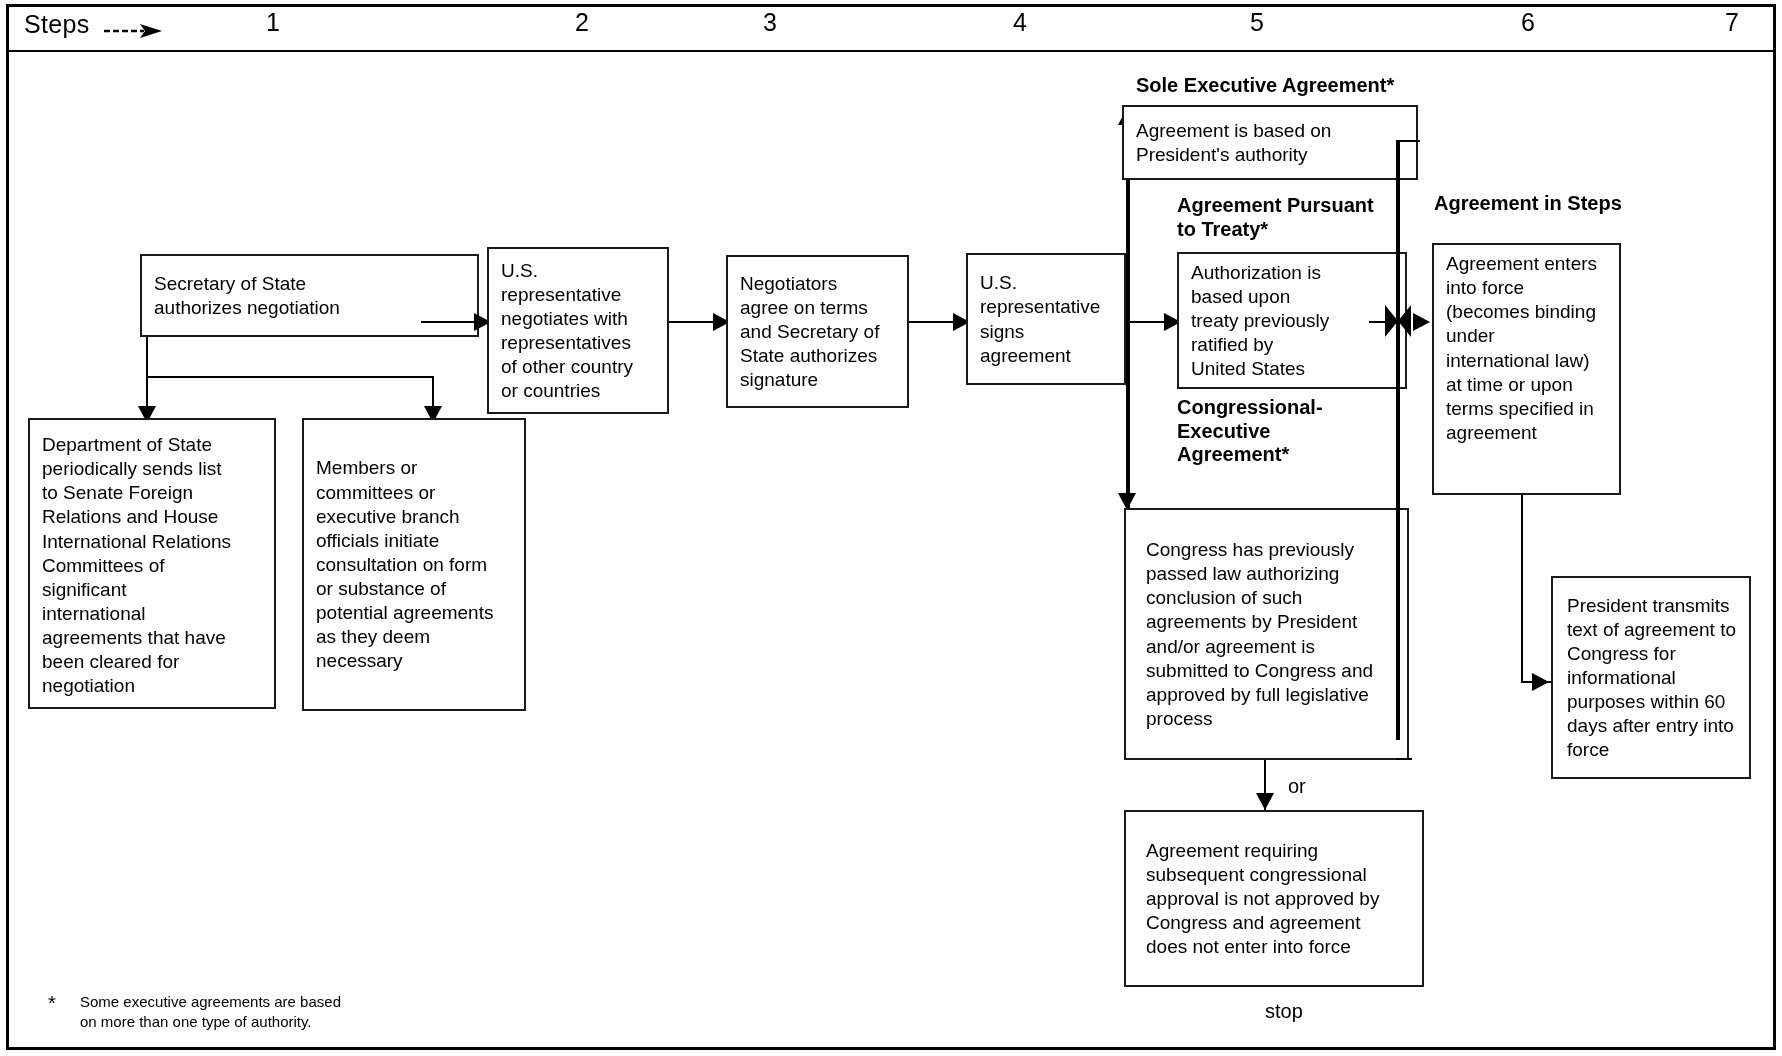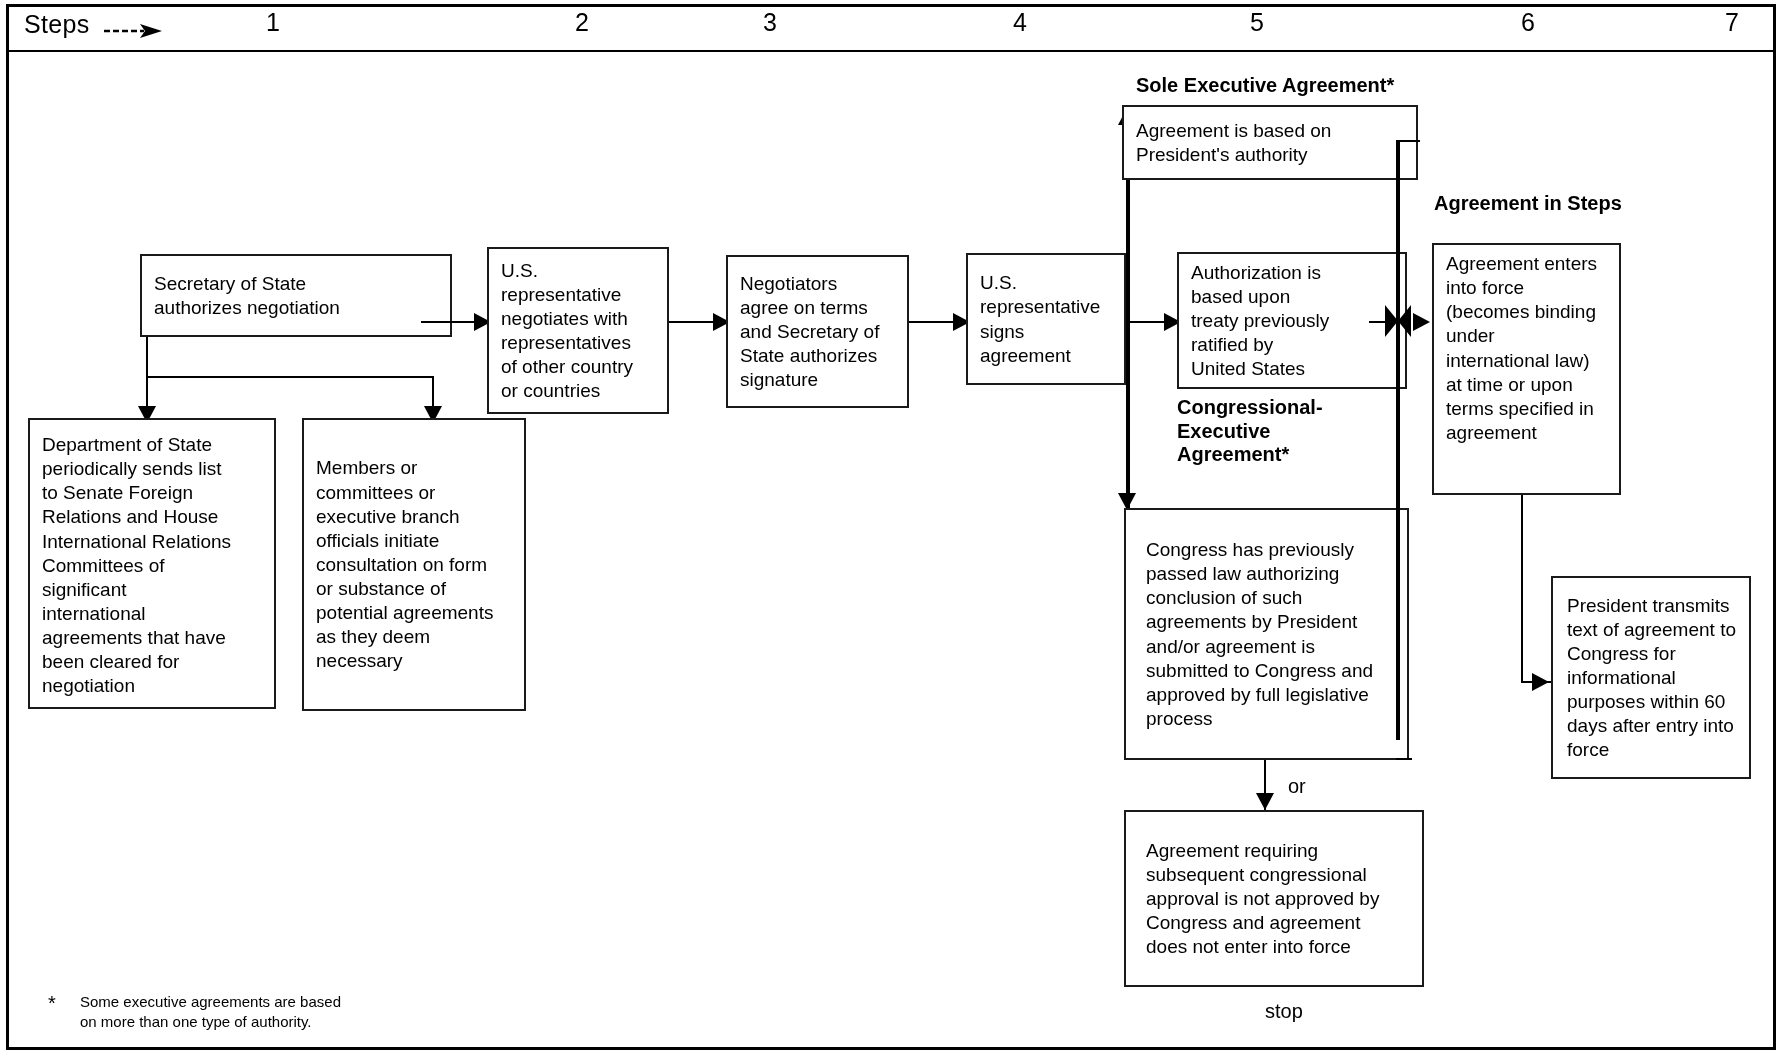--- a/index.html
+++ b/index.html
@@ -145,21 +145,21 @@
   <div class="header-rule"></div>
 
   <div class="step-num" style="left:253px;">1</div>
   <div class="step-num" style="left:562px;">2</div>
   <div class="step-num" style="left:750px;">3</div>
   <div class="step-num" style="left:1000px;">4</div>
   <div class="step-num" style="left:1237px;">5</div>
   <div class="step-num" style="left:1508px;">6</div>
   <div class="step-num" style="left:1712px;">7</div>
 
-  <div class="box center-v" style="left:140px; top:254px; width:312px; height:83px;">
+  <div class="box center-v" style="left:140px; top:254px; width:339px; height:83px;">
     <span style="white-space:pre-line;">Secretary of State
 authorizes negotiation</span>
   </div>
 
   <div class="vline" style="left:146px; top:337px; height:41px;"></div>
   <div class="hline" style="left:146px; top:376px; width:288px;"></div>
   <div class="vline" style="left:146px; top:376px; height:38px;"></div>
   <div class="arrow-d" style="left:138px; top:406px;"></div>
   <div class="vline" style="left:432px; top:376px; height:38px;"></div>
   <div class="arrow-d" style="left:424px; top:406px;"></div>
@@ -230,20 +230,22 @@
   <div class="arrow-d" style="left:1118px; top:493px;"></div>
   <div class="hline" style="left:1126px; top:321px; width:46px;"></div>
   <div class="arrow-r" style="left:1164px; top:313px;"></div>
 
   <div class="grouplabel" style="left:1136px; top:74px;">Sole Executive Agreement*</div>
   <div class="box center-v" style="left:1122px; top:105px; width:296px; height:75px;">
     <span style="white-space:pre-line;">Agreement is based on
 President's authority</span>
   </div>
 
+  <div class="grouplabel" style="left:1177px; top:194px;">Agreement Pursuant
+to Treaty*</div>
   <div class="box center-v" style="left:1177px; top:252px; width:230px; height:137px;">
     <span style="white-space:pre-line;">Authorization is
 based upon
 treaty previously
 ratified by
 United States</span>
   </div>
 
   <div class="grouplabel" style="left:1177px; top:396px;">Congressional-
 Executive

